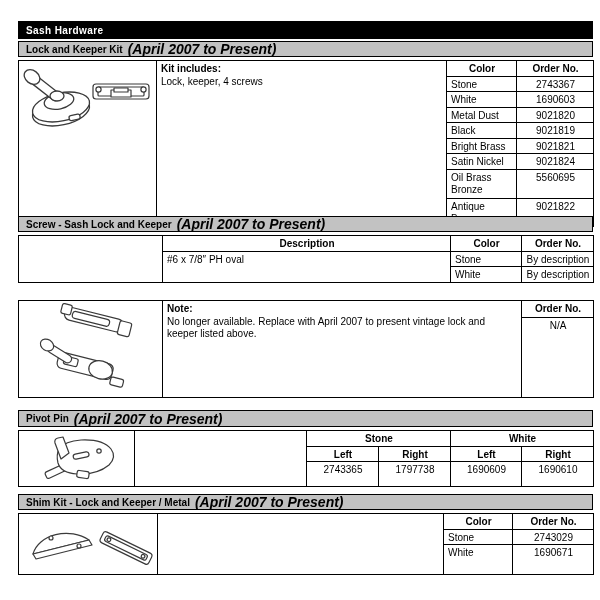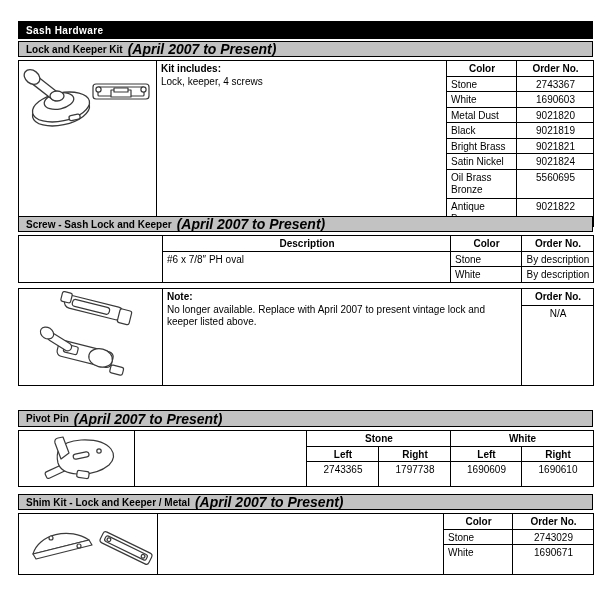--- a/index.html
+++ b/index.html
@@ -148,21 +148,21 @@
       <td class="cnum">By description</td>
     </tr>
     <tr style="height:14px">
       <td class="cname">White</td>
       <td class="cnum">By description</td>
     </tr>
   </tbody>
     </table>
 
 
-  <table class="tbl" style="top:288px">
+  <table class="tbl" style="top:300px">
     <colgroup>
         <col style="width:144px">
         <col style="width:359px">
         <col style="width:72px">
       </colgroup>
     <tbody>
         <tr style="height:17px">
       <td class="imgcell" rowspan="2">
         <svg width="140" height="93" viewBox="0 0 140 93">
           <g fill="#fff" stroke="#3a3a3a" stroke-width="1.2" stroke-linejoin="round" transform="rotate(14 70 20)">

